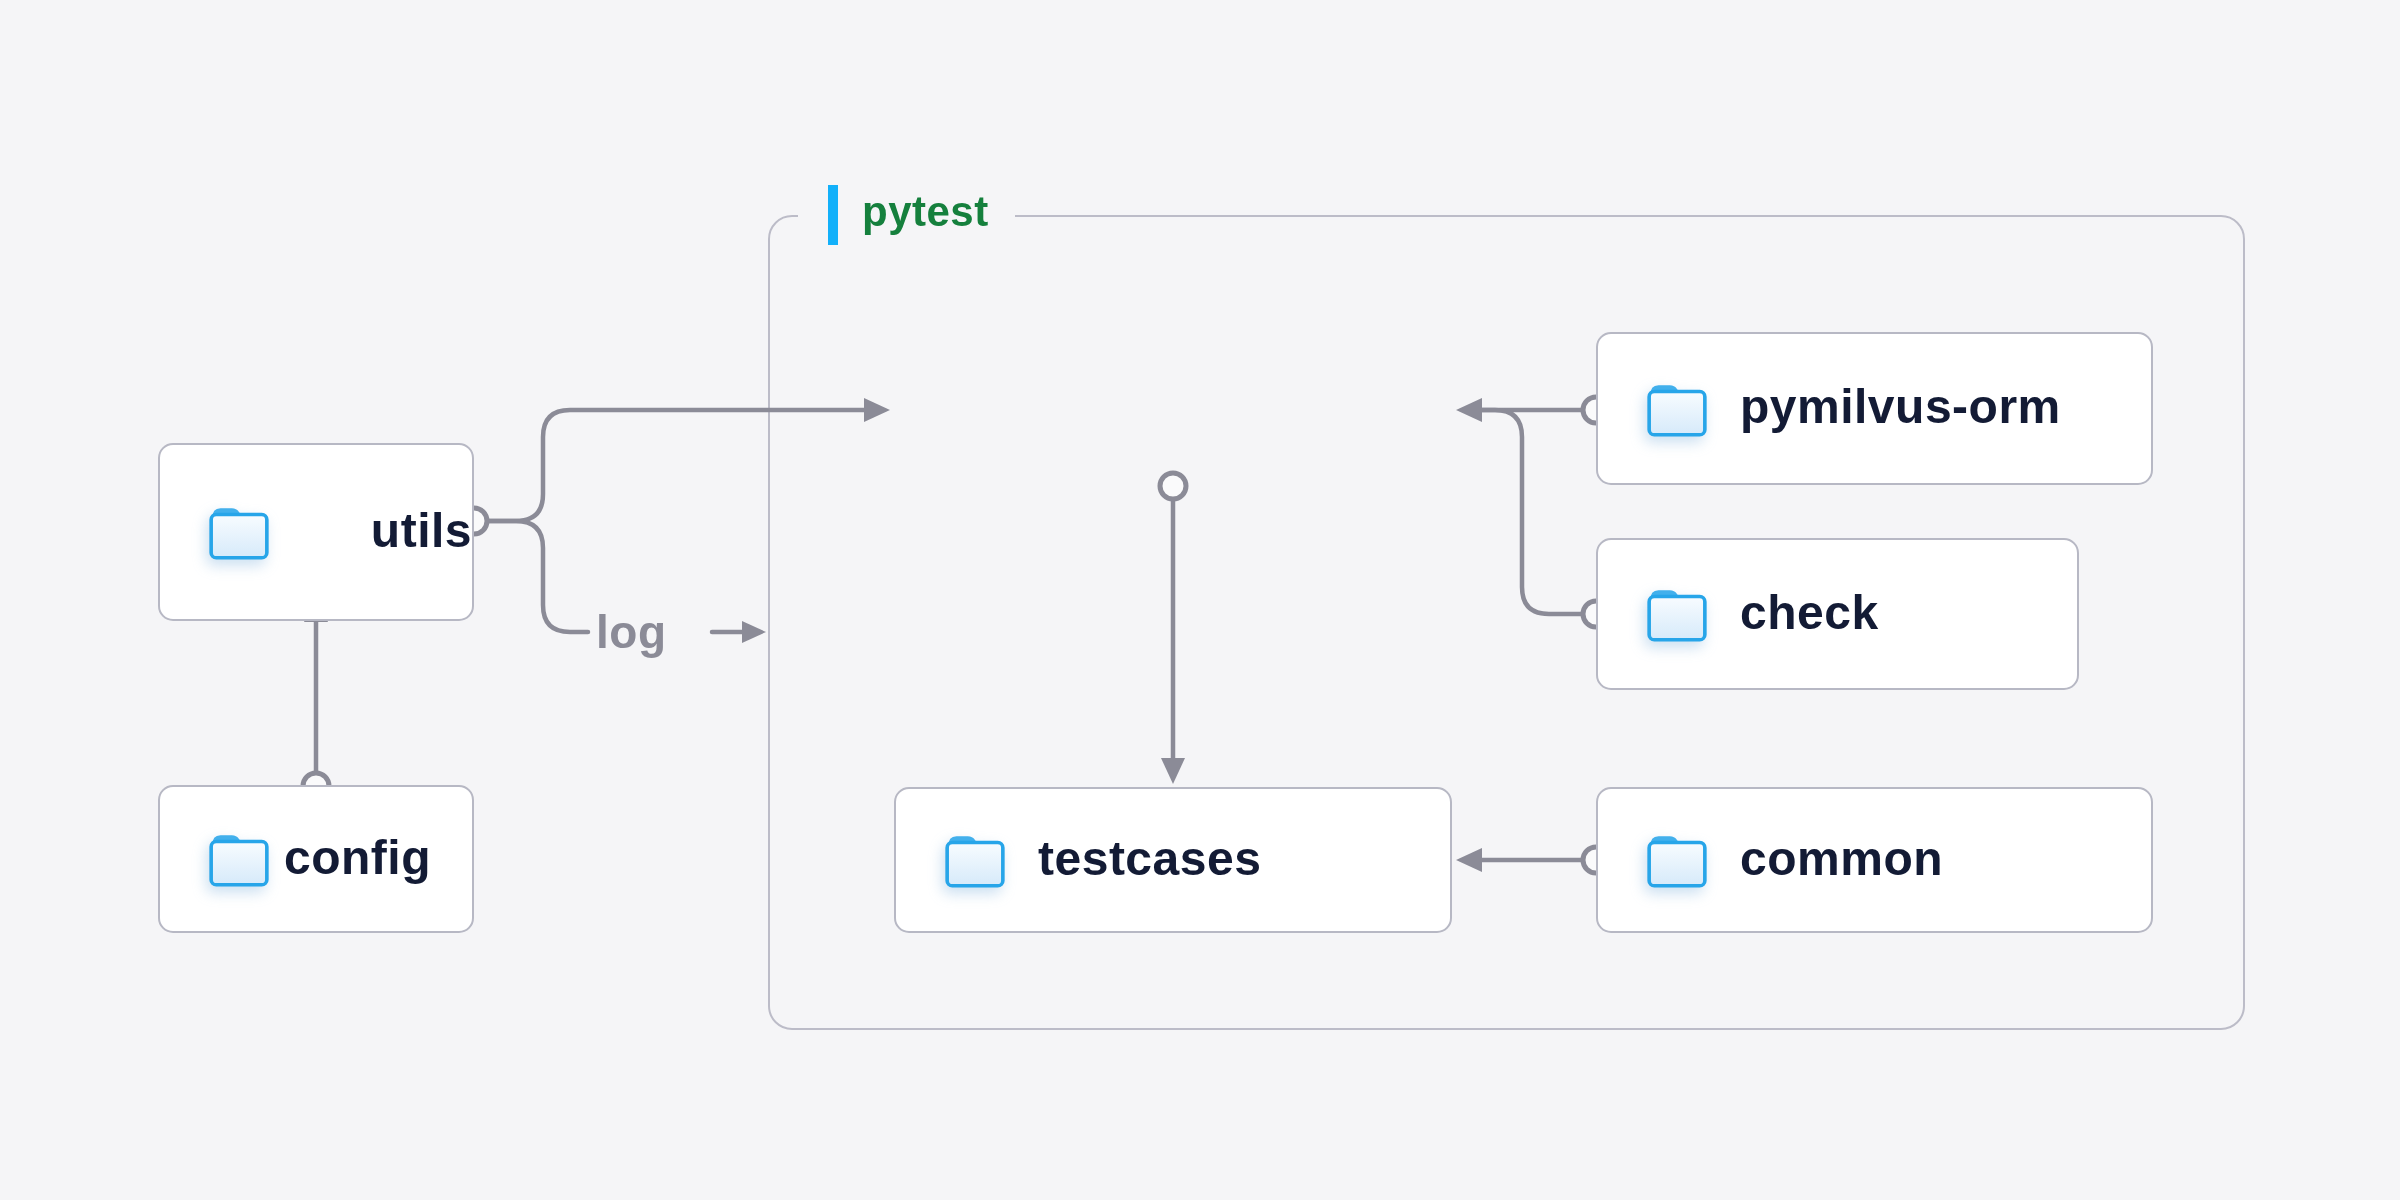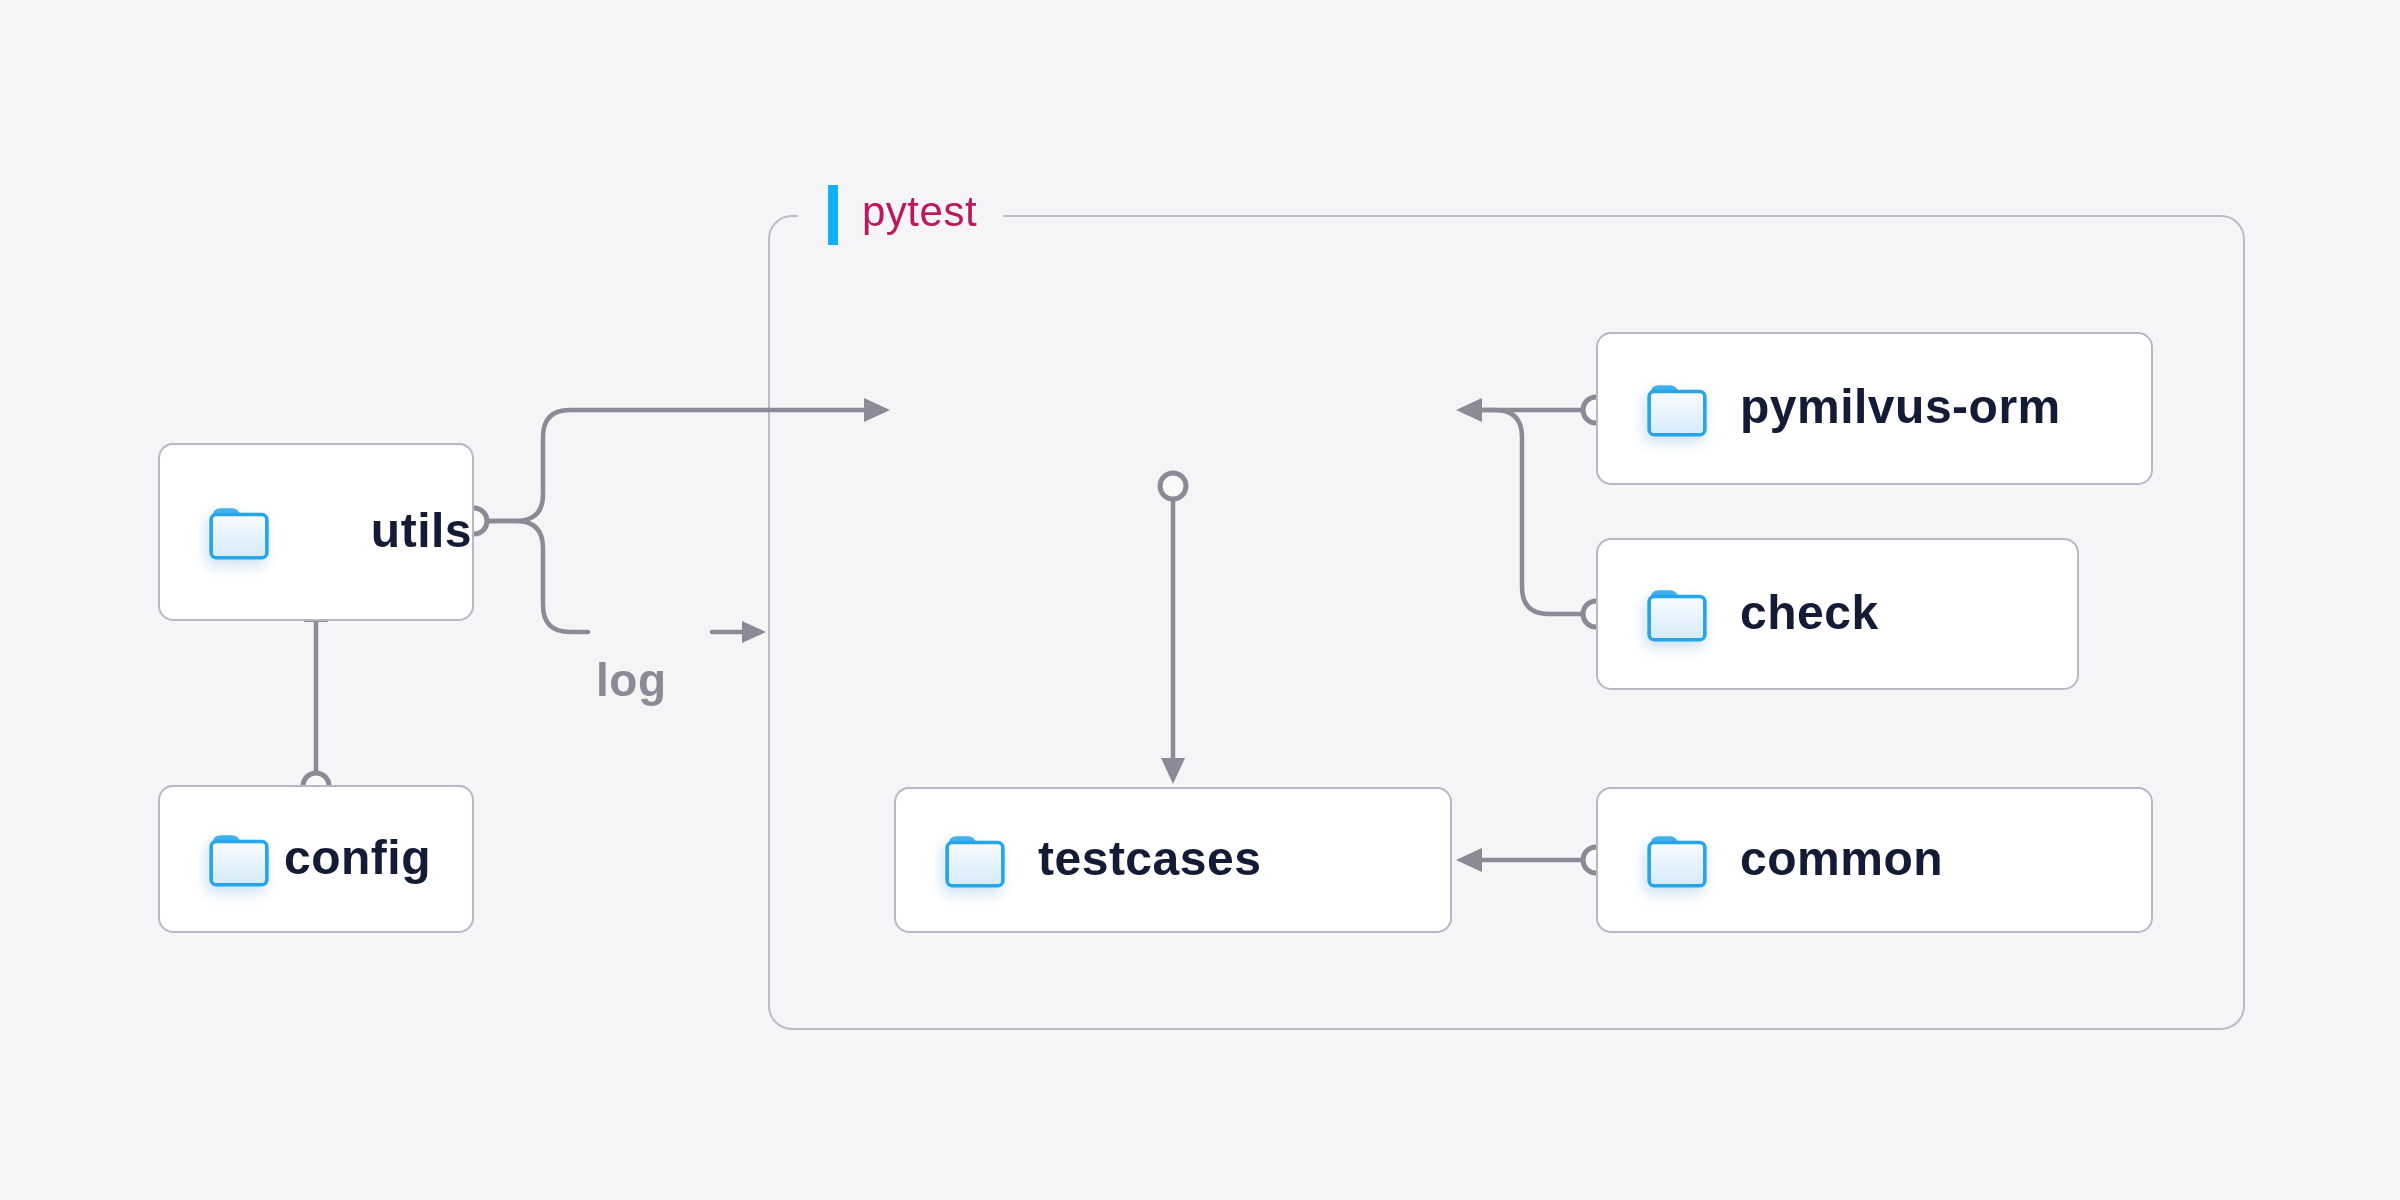--- a/index.html
+++ b/index.html
@@ -39,22 +39,22 @@
     background: #f5f5f7;
   }
   .label-bar {
     width: 10px;
     height: 60px;
     background: #12b0fa;
     flex: none;
   }
   .group-label-text {
     font-size: 42px;
-    font-weight: 400;
-    color: #be185d;
+    font-weight: 700;
+    color: #15803d;
     letter-spacing: 0.5px;
     line-height: 1;
     padding-bottom: 6px;
   }
   
   .node {
     position: absolute;
     background: #ffffff;
     border: 2px solid #b7b8c4;
     border-radius: 15px;
@@ -107,21 +107,20 @@
   .log-label {
     position: absolute;
     left: 596px;
     top: 601px;
     height: 64px;
     line-height: 62px;
     font-size: 46px;
     font-weight: 700;
     color: #8b8b97;
     letter-spacing: 0.5px;
-    margin-top: 48px;
   }
 </style>
 </head>
 <body>
 
 <div class="stage">
 
   <svg width="0" height="0" style="position:absolute" aria-hidden="true">
     <defs>
       <linearGradient id="folderFill" x1="0" y1="0" x2="0" y2="1">

